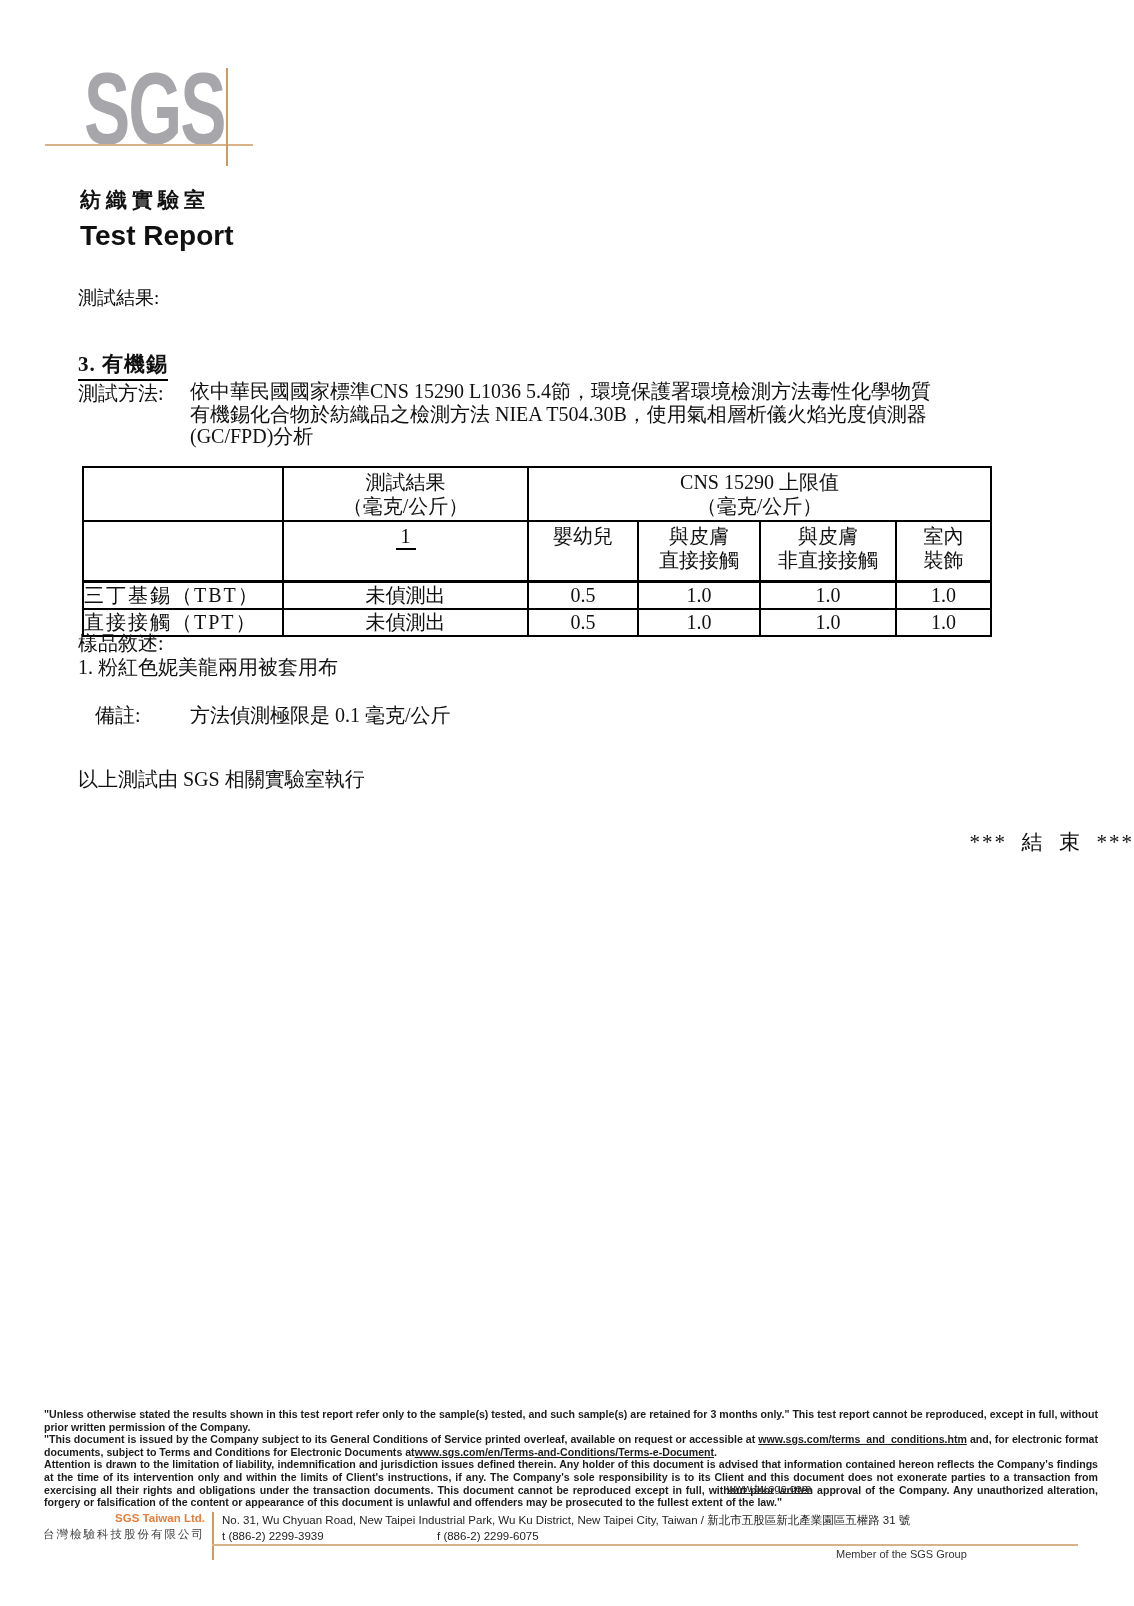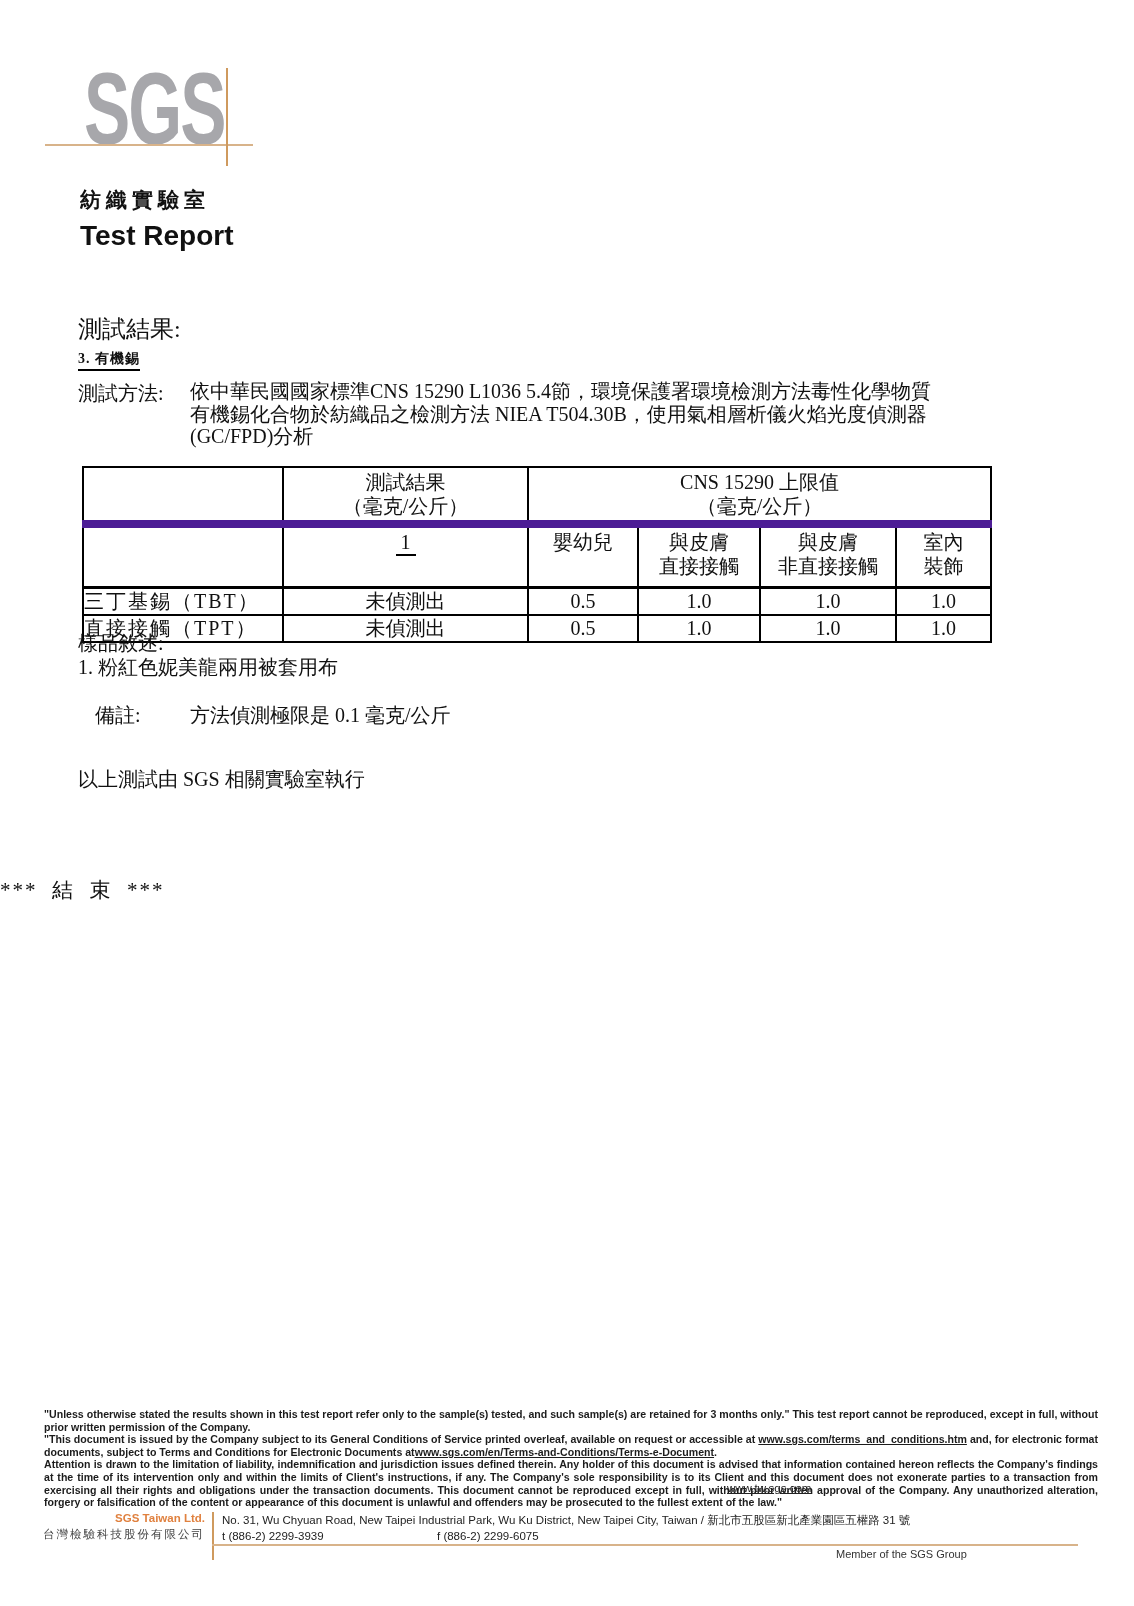--- a/index.html
+++ b/index.html
@@ -17,46 +17,46 @@
     letter-spacing:-3px; transform:scaleX(0.68); transform-origin:left top;
   }
   .logo-hline { left:45px; top:144px; width:208px; height:2px; background:#d8b38a; }
   .logo-vline { left:226px; top:68px; width:2px; height:98px; background:#cf9a5e; }
 
   
   .lab-name { left:80px; top:186px; font-size:21px; font-weight:bold; letter-spacing:5px; }
   .title-row { left:80px; top:220px; display:flex; align-items:baseline; gap:18px; white-space:nowrap; }
   .title-en { font-family:"Liberation Sans","DejaVu Sans",sans-serif; font-weight:bold; font-size:28px; }
   .report-line { font-size:20px; font-weight:600; }
-  .results-label { left:78px; top:285px; font-size:24px;margin-top:28px; }
+  .results-label { left:78px; top:285px; font-size:19px; }
 
   
-  .section-heading { left:78px; top:350px; font-size:14px; font-weight:bold;
+  .section-heading { left:78px; top:350px; font-size:21px; font-weight:bold;
     border-bottom:2px solid #000; padding-bottom:1px; letter-spacing:1px; }
   .method-label { left:78px; top:380px; font-size:20px; }
   .method-lines { left:190px; top:380px; font-size:20px; line-height:22.5px; white-space:nowrap; }
 
   
   table.results { position:absolute; left:82px; top:466px; border-collapse:collapse;
     font-size:20px; text-align:center; table-layout:fixed; }
   table.results td { border:2px solid #000; padding:0; line-height:24px; }
-  table.results .hr1 td { border-bottom:8px solid #4c1d95; height:52px; vertical-align:middle; }
+  table.results .hr1 td { border-bottom:1px solid #4c1d95; height:52px; vertical-align:middle; }
   table.results .hr2 td { border-bottom:3px solid #000; height:56px; vertical-align:top; padding-top:2px; }
   table.results .dr td { height:25px; line-height:23px; }
   table.results td.name { text-align:left; letter-spacing:2px; }
   .sample-no-u { display:inline-block; border-bottom:2px solid #000; padding:0 5px; line-height:24px; }
 
   
   .sample-label { left:78px; top:630px; font-size:20px; }
   .sample-item  { left:78px; top:654px; font-size:20px; }
   .remark-label { left:95px; top:702px; font-size:20px; }
   .remark-text  { left:190px; top:702px; font-size:20px; }
   .statement    { left:78px; top:766px; font-size:20px; }
-  .end-mark { left:0; top:828px; width:1134px; text-align:left; font-size:21px;
-    white-space:pre; letter-spacing:2px;margin-top:48px; }
+  .end-mark { left:0; top:828px; width:1134px; text-align:right; font-size:21px;
+    white-space:pre; letter-spacing:2px; }
 
   
   .legal { left:44px; top:1408px; width:1054px;
     font-family:"Liberation Sans","DejaVu Sans",sans-serif;
     font-size:10.6px; line-height:12.6px; font-weight:bold; color:#1c1c1c;
     text-align:justify; }
   .legal .u { text-decoration:underline; }
 
   
   .footer-company { left:0; top:1512px; width:205px; text-align:right;

